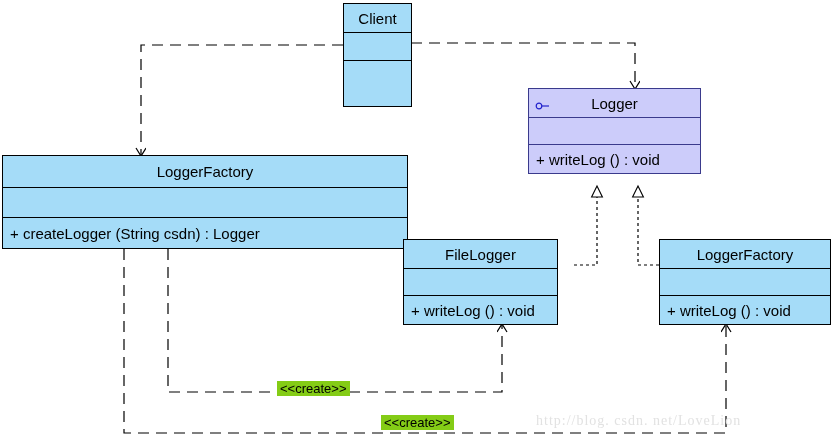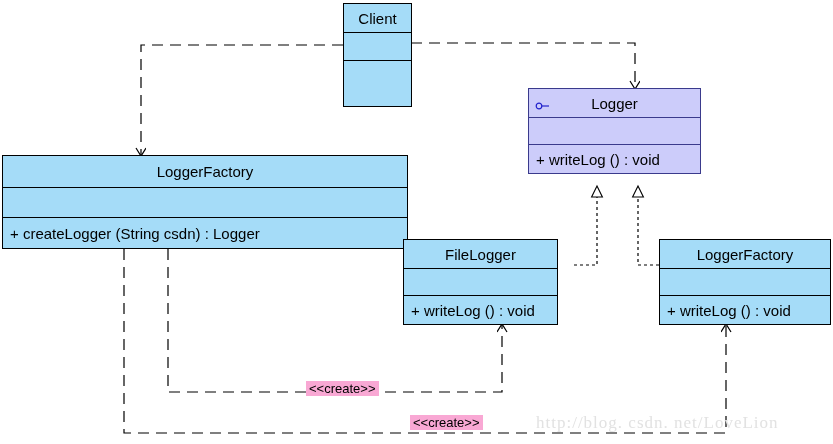--- a/index.html
+++ b/index.html
@@ -70,31 +70,30 @@
     top: 50%;
     transform: translateY(-50%);
     width: 16px;
     height: 10px;
   }
   
   .edge-label {
     position: absolute;
     font-size: 13px;
     color: #000000;
-    background: #f9a8d4;
+    background: #84cc16;
     padding: 0 3px;
     white-space: nowrap;
     z-index: 4;
-    margin-left: 29px;
   }
   
   .watermark {
     position: absolute;
     font-family: "Liberation Serif", serif;
-    font-size: 17px;
+    font-size: 14px;
     letter-spacing: 1px;
     color: #e2e2e2;
     white-space: nowrap;
     z-index: 2;
     user-select: none;
   }
 </style>
 </head>
 <body>
 

